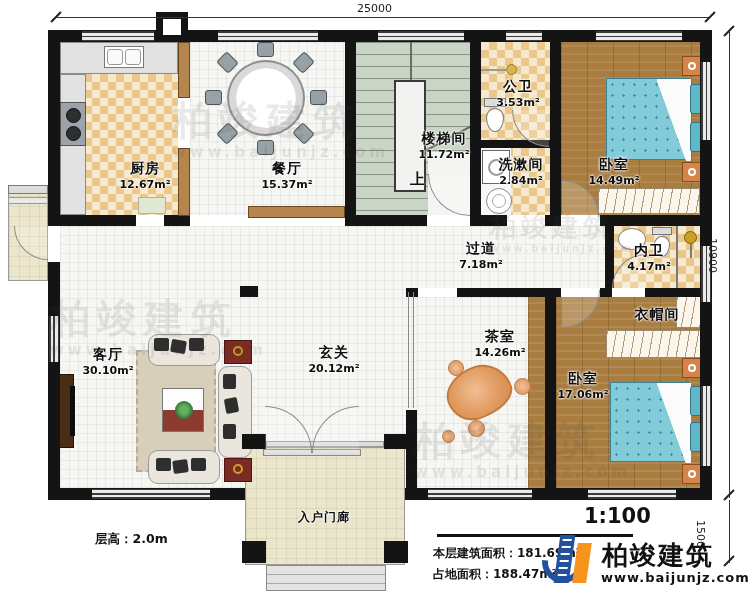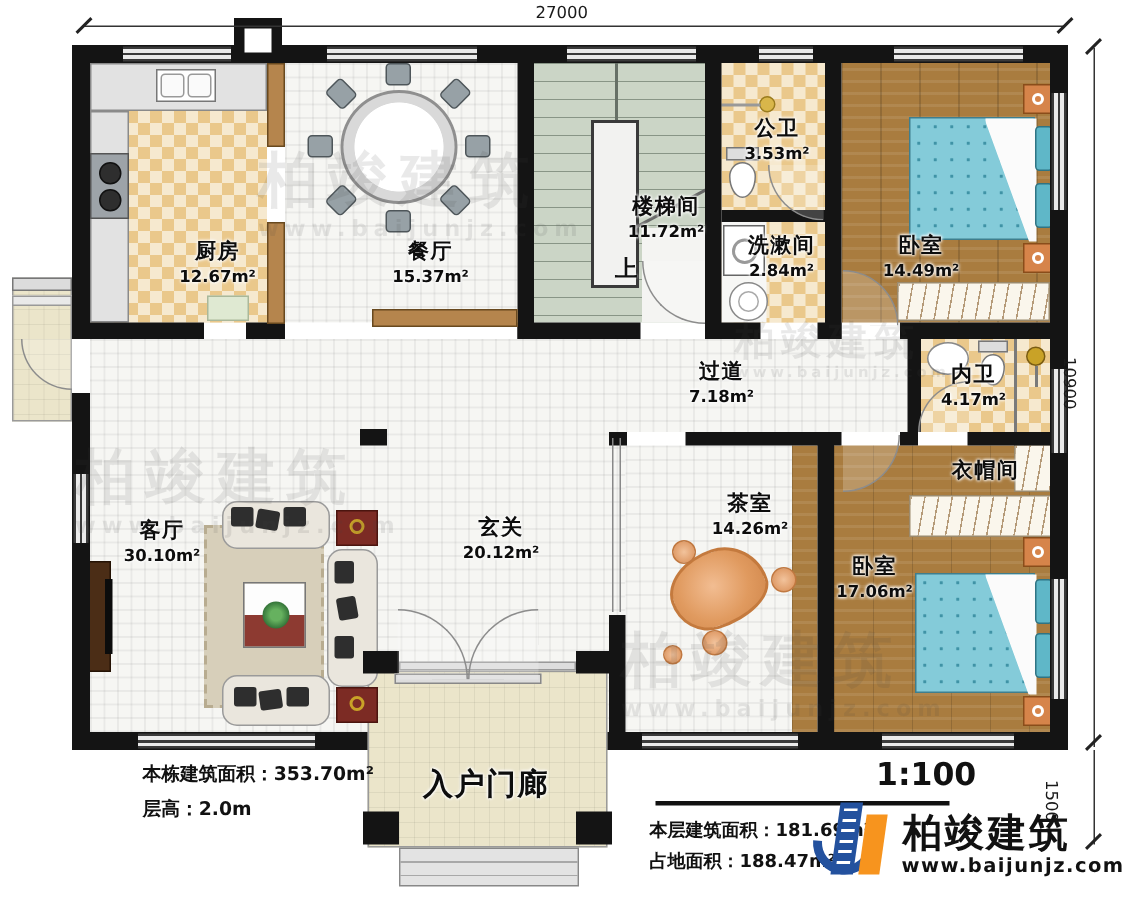--- a/index.html
+++ b/index.html
@@ -285,27 +285,27 @@
   </div>
   <div class="room-label" style="left:334px;top:344px">
     <div class="nm">玄关</div>
     <div class="ar">20.12m²</div>
   </div>
   <div class="room-label" style="left:108px;top:346px">
     <div class="nm">客厅</div>
     <div class="ar">30.10m²</div>
   </div>
   <div class="room-label" style="left:324px;top:510px">
-    <div class="nm" style="font-size:20px">入户门廊</div>
+    <div class="nm" style="font-size:12px">入户门廊</div>
   </div>
 
   <i class="dimline" style="left:55px;top:17px;width:655px;height:0;border-top:1px solid #333"></i>
   <i class="tick" style="left:49px;top:16px"></i>
   <i class="tick" style="left:703px;top:16px"></i>
-  <b class="dim" style="left:357px;top:2px">27000</b>
+  <b class="dim" style="left:357px;top:2px">25000</b>
   <i class="dimline" style="left:729px;top:32px;width:0;height:466px;border-left:1px solid #333"></i>
   <i class="tick" style="left:722px;top:30px"></i>
   <i class="tick" style="left:722px;top:494px"></i>
   <b class="dim" style="left:719px;top:238px;transform:rotate(90deg);transform-origin:left top">10900</b>
   <i class="dimline" style="left:729px;top:500px;width:0;height:63px;border-left:1px solid #333"></i>
   <i class="tick" style="left:722px;top:560px"></i>
   <b class="dim" style="left:707px;top:520px;transform:rotate(90deg);transform-origin:left top">1500</b>
 
   <div class="wm" style="left:172px;top:100px">
     <div class="wm-main">柏竣建筑</div>
@@ -317,21 +317,20 @@
   </div>
   <div class="wm" style="left:50px;top:298px">
     <div class="wm-main">柏竣建筑</div>
     <div class="wm-url">www.baijunjz.com</div>
   </div>
   <div class="wm" style="left:414px;top:420px">
     <div class="wm-main">柏竣建筑</div>
     <div class="wm-url">www.baijunjz.com</div>
   </div>
 
-  <b class="tb" style="left:95px;top:508px;font-size:12.5px;font-weight:bold">本栋建筑面积：353.70m²</b>
   <b class="tb" style="left:95px;top:531px;font-size:12.5px;font-weight:bold">层高：2.0m</b>
 
   <b class="tb" style="left:584px;top:504px;font-size:21px;font-weight:bold">1:100</b>
   <i class="tb" style="left:437px;top:534px;width:196px;height:3px;background:#111"></i>
   <b class="tb" style="left:433px;top:545px;font-size:12px;font-weight:bold">本层建筑面积：181.69m²</b>
   <b class="tb" style="left:433px;top:566px;font-size:12px;font-weight:bold">占地面积：188.47m²</b>
 
   <i class="tb" style="left:542px;top:533px;width:56px;height:58px">
     <i style="left:0;top:8px;width:42px;height:42px;border:6px solid #23519e;border-top-color:transparent;border-right-color:transparent;border-radius:50%;transform:rotate(-40deg)"></i>
     <i style="left:15px;top:2px;width:15px;height:48px;background:#23519e;transform:skewX(-8deg)">

